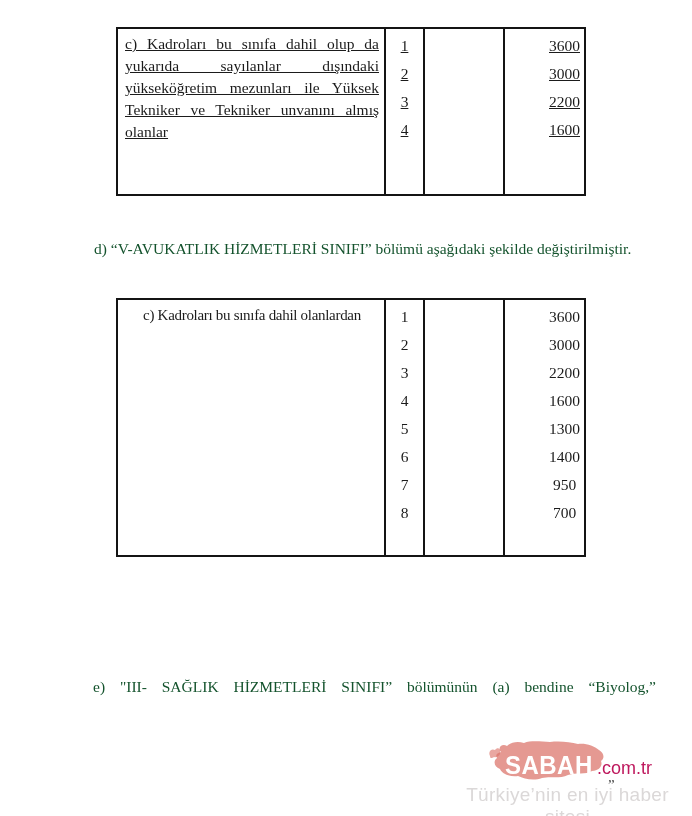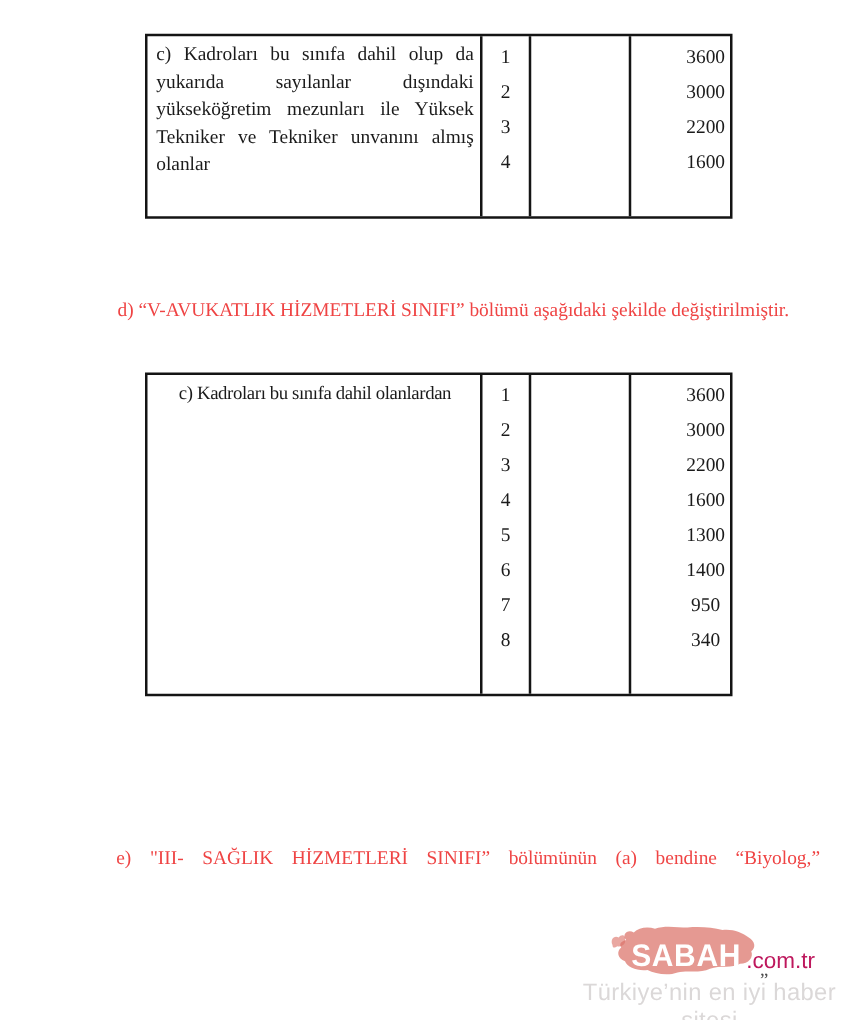--- a/index.html
+++ b/index.html
@@ -15,21 +15,21 @@
 
   
   .doc-table {
     position:absolute;
     left:116px;
     width:470px;
     border:2px solid #141414;
     display:flex;
     background:#fff;
   }
-  #table-top    { top:27px;  height:148px; }
+  #table-top    { top:27px;  height:169px;text-decoration:underline; }
   #table-bottom { top:298px; height:259px; }
 
   .col-desc {
     width:268px;
     border-right:2px solid #141414;
     padding:4px 5px 0 7px;
     font-size:15.5px;
     line-height:22px;
     text-align:justify;
   }
@@ -61,21 +61,21 @@
     font-size:15.5px;
   }
 
   
   .para {
     position:absolute;
     left:44px;
     width:612px;
     font-size:15.5px;
     line-height:24px;
-    color:#ef4444;
+    color:#14532d;
   }
   #para-d {
     top:237px;
     text-indent:50px;
     white-space:nowrap;
   }
   #para-e { top:675px; }
   #para-e .line-first {
     display:block;
     text-indent:49px;
@@ -160,21 +160,21 @@
     </div>
     <div class="col-empty"></div>
     <div class="col-value">
       <div class="cell-row">3600</div>
       <div class="cell-row">3000</div>
       <div class="cell-row">2200</div>
       <div class="cell-row">1600</div>
       <div class="cell-row">1300</div>
       <div class="cell-row">1400</div>
       <div class="cell-row">950</div>
-      <div class="cell-row">340</div>
+      <div class="cell-row">700</div>
     </div>
   </div>
 
   <p class="para" id="para-e">
     <span class="line-first">e) "III- SAĞLIK HİZMETLERİ SINIFI” bölümünün (a) bendine “Biyolog,”</span>
   </p>
 
   <span id="stray-quote">”</span>
 
   <svg class="watermark" id="wm-map" viewBox="0 0 122 44" xmlns="http://www.w3.org/2000/svg">

